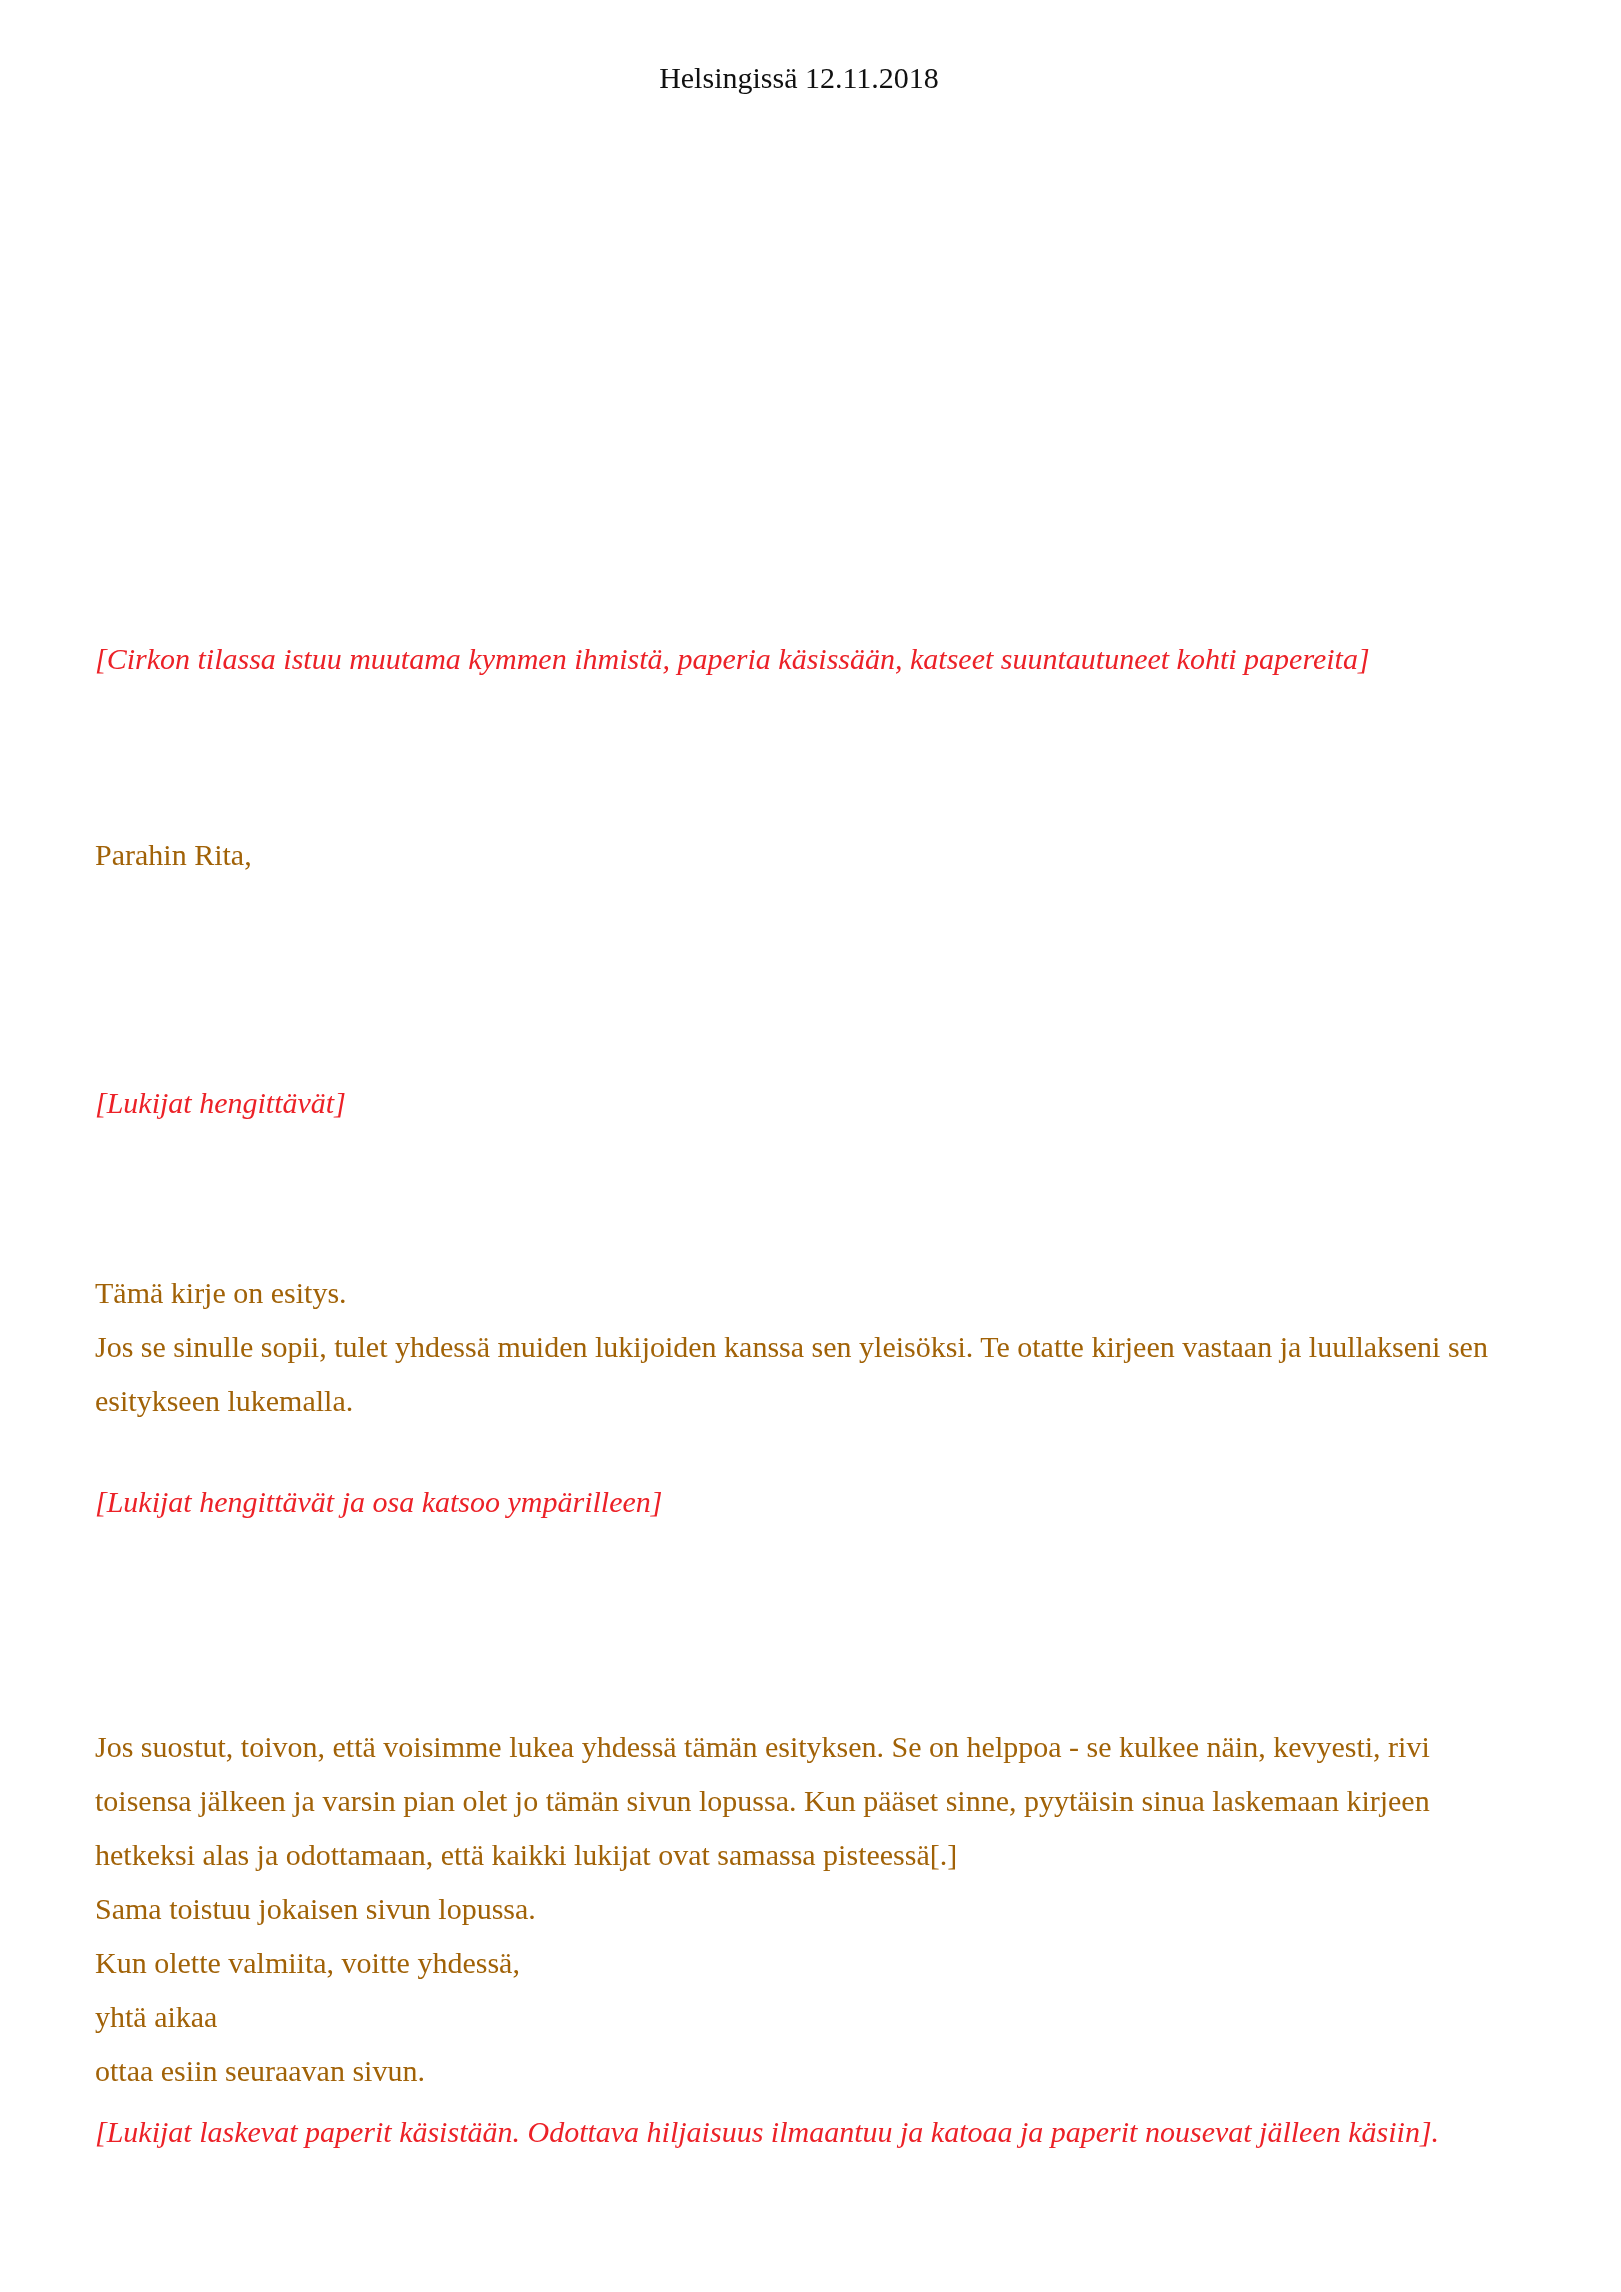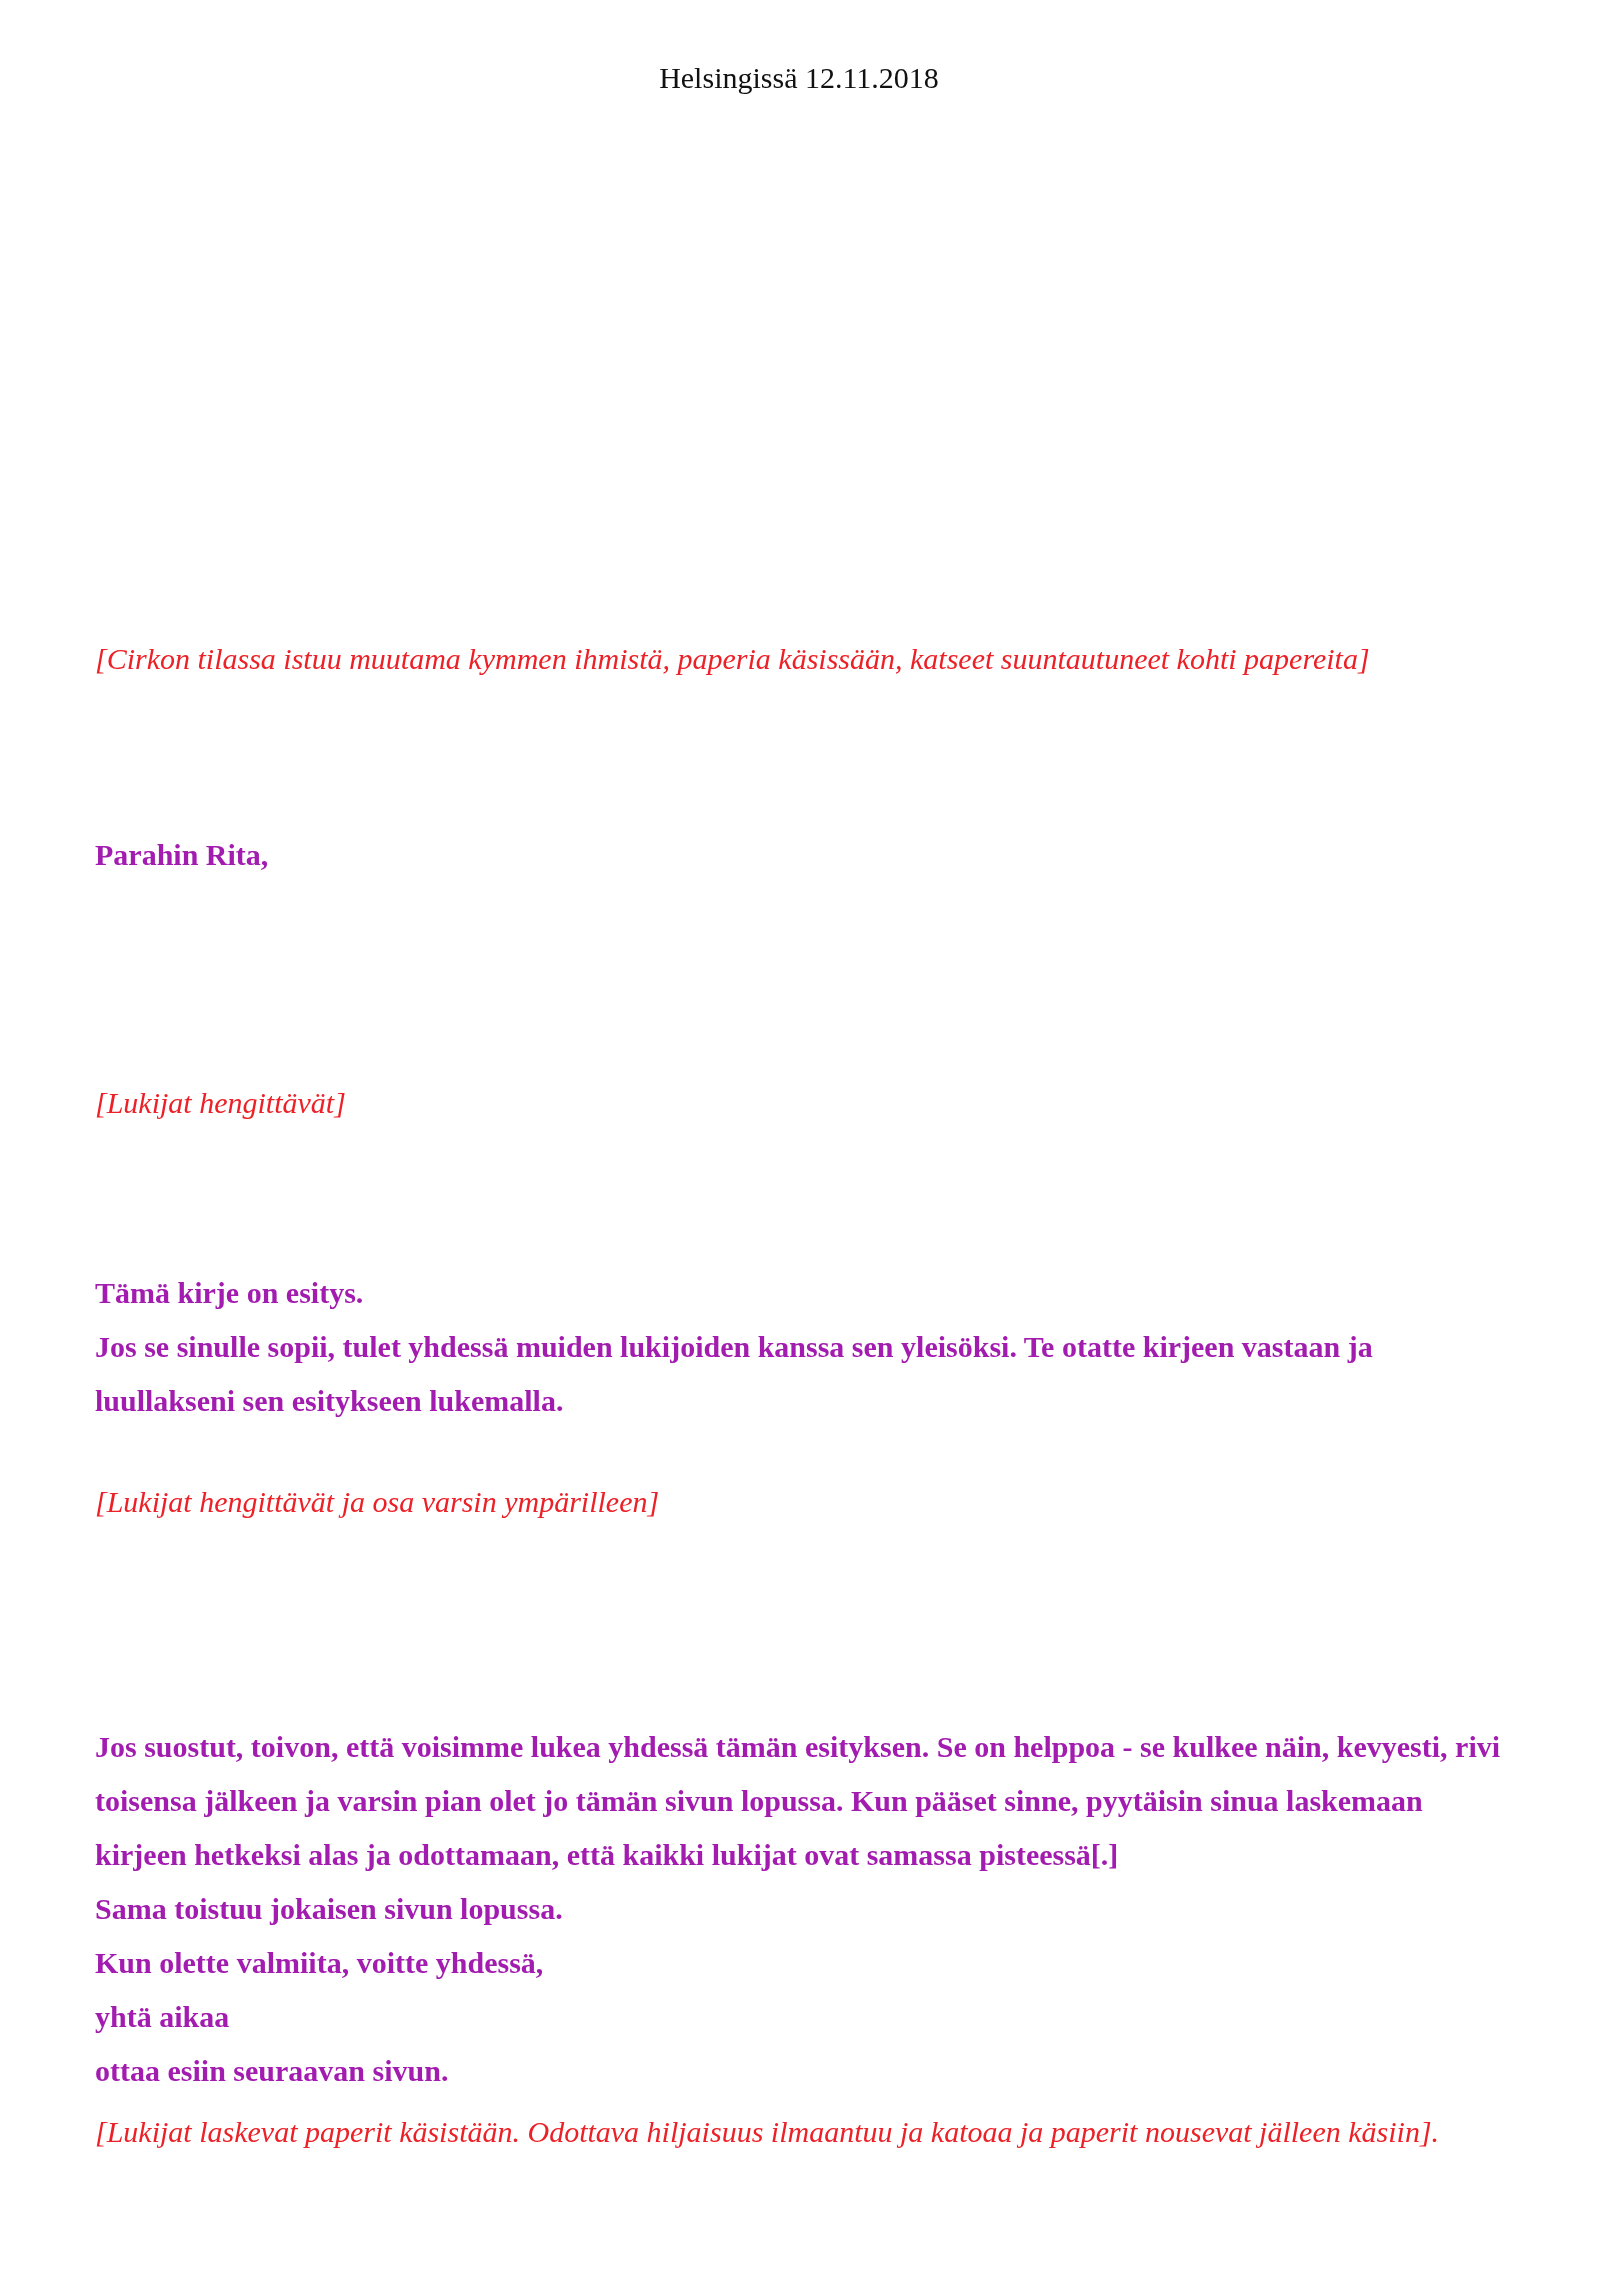--- a/index.html
+++ b/index.html
@@ -26,22 +26,21 @@
     text-align: center;
     color: #111111;
   }
   .block {
     position: absolute;
     left: 95px;
     width: 1423px;
     white-space: pre-line;
   }
   .body-text {
-    color: #a21caf;
-    font-weight: bold;
+    color: #a16207;
   }
   .stage {
     color: #ec2127;
     font-style: italic;
   }
 </style>
 </head>
 <body>
 
 <div class="page">
@@ -51,21 +50,21 @@
   <div class="block stage" style="top:632px">[Cirkon tilassa istuu muutama kymmen ihmistä, paperia käsissään, katseet suuntautuneet kohti papereita]</div>
 
   <div class="block body-text" style="top:828px">Parahin Rita,</div>
 
 
   <div class="block stage" style="top:1076px">[Lukijat hengittävät]</div>
 
   <div class="block body-text" style="top:1266px">Tämä kirje on esitys.
 Jos se sinulle sopii, tulet yhdessä muiden lukijoiden kanssa sen yleisöksi. Te otatte kirjeen vastaan ja luullakseni sen esitykseen lukemalla.</div>
 
-  <div class="block stage" style="top:1475px">[Lukijat hengittävät ja osa varsin ympärilleen]</div>
+  <div class="block stage" style="top:1475px">[Lukijat hengittävät ja osa katsoo ympärilleen]</div>
 
   <div class="block body-text" style="top:1720px">Jos suostut, toivon, että voisimme lukea yhdessä tämän esityksen. Se on helppoa - se kulkee näin, kevyesti, rivi toisensa jälkeen ja varsin pian olet jo tämän sivun lopussa. Kun pääset sinne, pyytäisin sinua laskemaan kirjeen hetkeksi alas ja odottamaan, että kaikki lukijat ovat samassa pisteessä[.]
 Sama toistuu jokaisen sivun lopussa.
 Kun olette valmiita, voitte yhdessä,
 yhtä aikaa
 ottaa esiin seuraavan sivun.</div>
 
   <div class="block stage" style="top:2105px">[Lukijat laskevat paperit käsistään. Odottava hiljaisuus ilmaantuu ja katoaa ja paperit nousevat jälleen käsiin].</div>
 
 </div>

